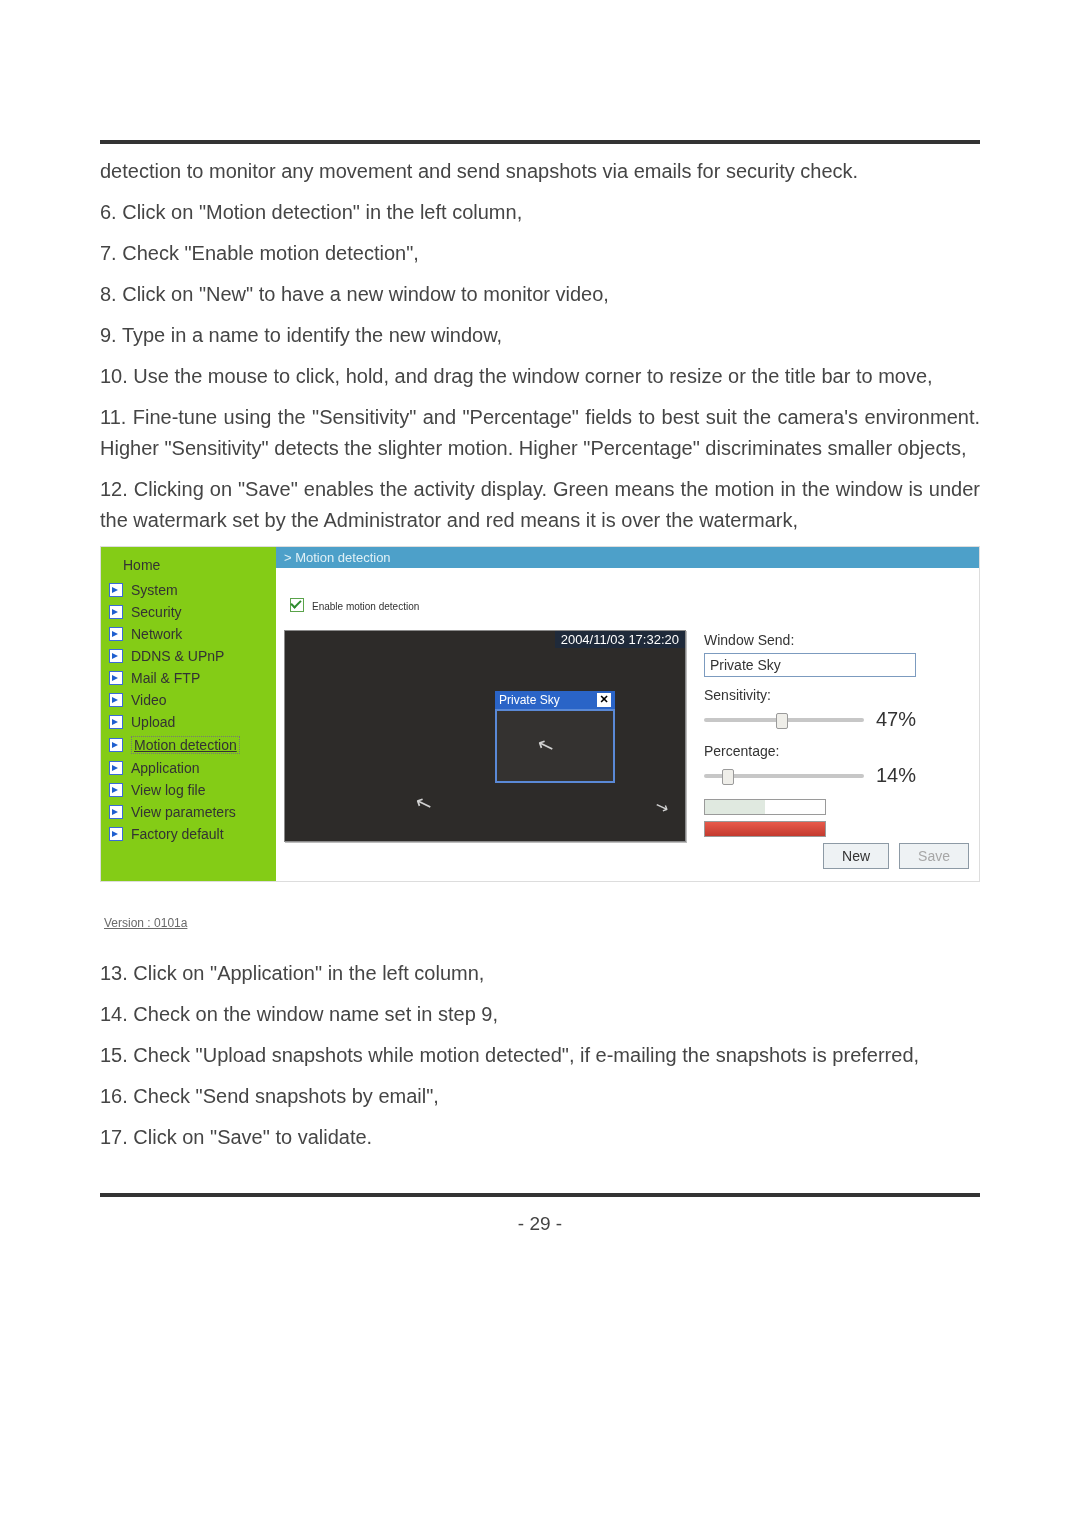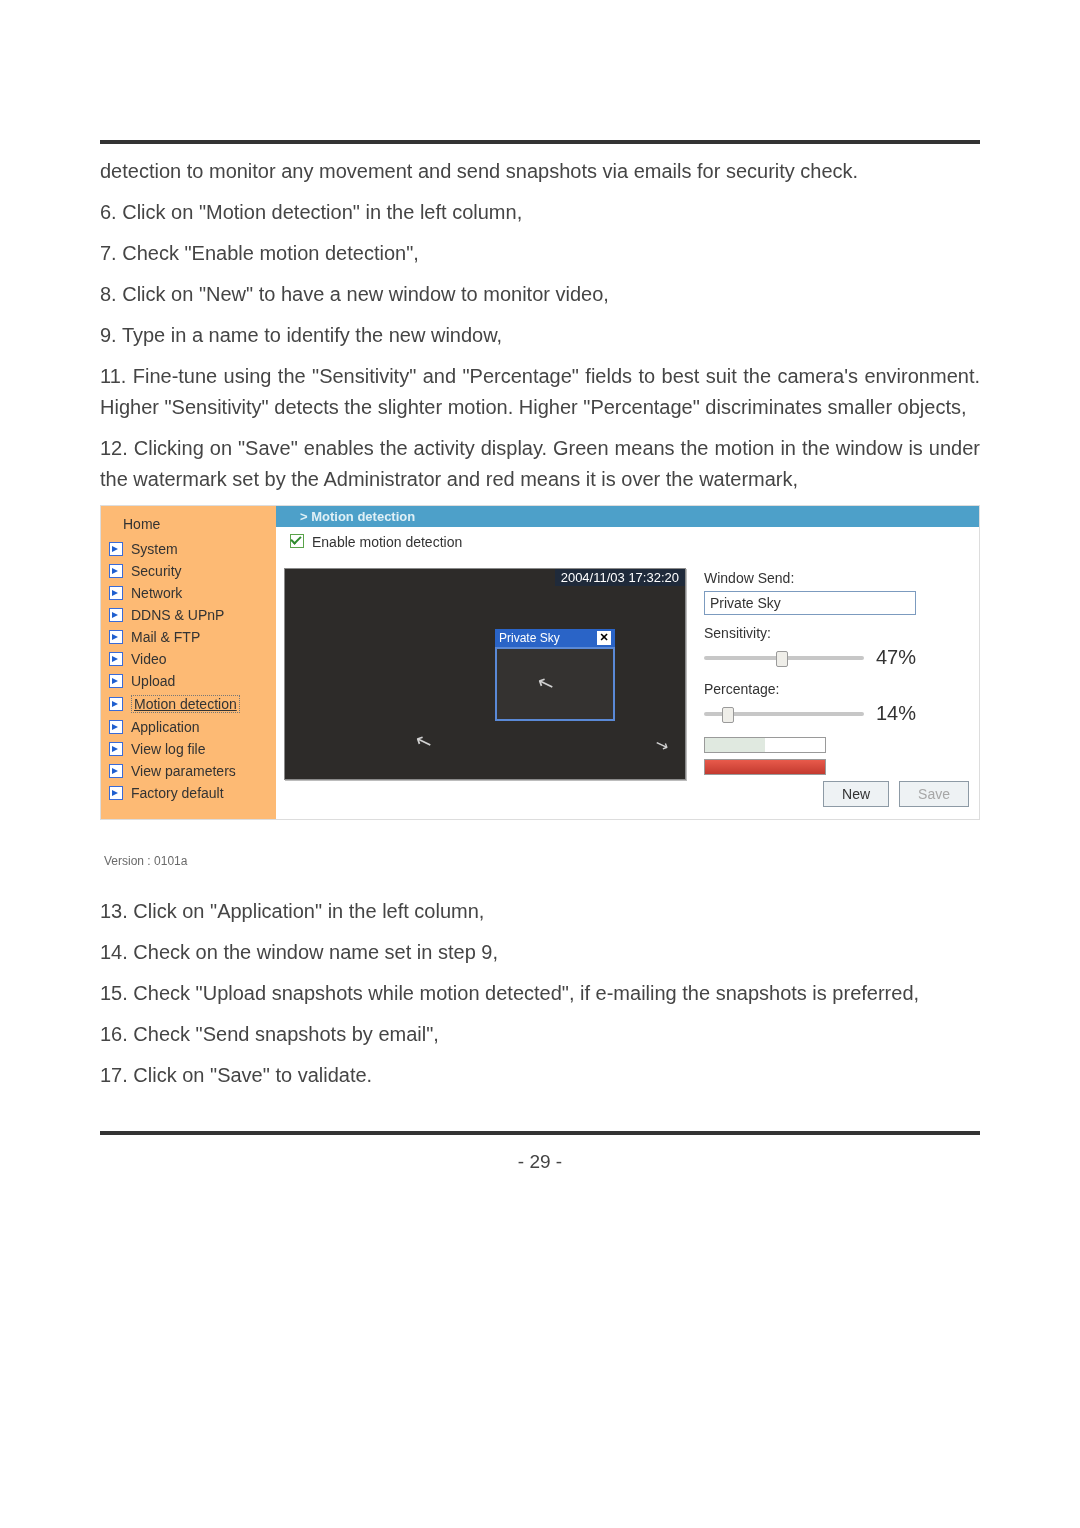--- a/index.html
+++ b/index.html
@@ -25,21 +25,21 @@
   }
   
   .shot {
     margin: 6px 0 24px 0;
     border: 1px solid #ddd;
     background: #fff;
     display: flex;
   }
   .sidebar {
     width: 175px;
-    background: #fdba74;
+    background: #84cc16;
     font-size: 14px;
     color: #333;
     padding: 6px 0 6px 0;
   }
   .home {
     padding: 4px 10px 6px 22px;
     font-size: 14px;
   }
   .nav-item {
     display: flex;
@@ -67,39 +67,40 @@
     top: 3px;
     width: 0; height: 0;
     border-top: 3px solid transparent;
     border-bottom: 3px solid transparent;
     border-left: 6px solid #1f5fcf;
   }
   .version {
     font-size: 12px;
     color: #6a6a6a;
     padding: 10px 4px 0 4px;
+    text-decoration: underline;
   }
   .main {
     flex: 1;
     position: relative;
     padding: 0 8px 12px 8px;
   }
   .titlebar {
     background: #4da0c9;
     color: #dff0f6;
     font-size: 13px;
-    font-weight: bold;
-    padding: 3px 24px;
-    margin: 0 -8px 5px -8px;
+    font-weight: normal;
+    padding: 3px 8px;
+    margin: 0 -8px 28px -8px;
   }
   .enable-row {
     display: flex;
-    align-items: flex-start;
+    align-items: flex-end;
     gap: 8px;
-    font-size: 14px;
+    font-size: 10px;
     padding: 2px 6px 18px 6px;
   }
   .chk {
     width: 14px; height: 14px;
     border: 1px solid #5aa34a;
     position: relative;
     box-sizing: border-box;
     background: #fff;
   }
   .chk::after {
@@ -258,20 +259,21 @@
 
 <div class="page">
   <div class="top-rule"></div>
 
   <div class="body-text">
     <p>detection to monitor any movement and send snapshots via emails for security check.</p>
     <p>6. Click on "Motion detection" in the left column,</p>
     <p>7. Check "Enable motion detection",</p>
     <p>8. Click on "New" to have a new window to monitor video,</p>
     <p>9. Type in a name to identify the new window,</p>
+    <p>10. Use the mouse to click, hold, and drag the window corner to resize or the title bar to move,</p>
     <p>11. Fine-tune using the "Sensitivity" and "Percentage" fields to best suit the camera's environment. Higher "Sensitivity" detects the slighter motion. Higher "Percentage" discriminates smaller objects,</p>
     <p>12. Clicking on "Save" enables the activity display. Green means the motion in the window is under the watermark set by the Administrator and red means it is over the watermark,</p>
   </div>
 
   <div class="shot">
 
     <div class="sidebar">
       <div class="home">Home</div>
 
       <div class="nav-item">

